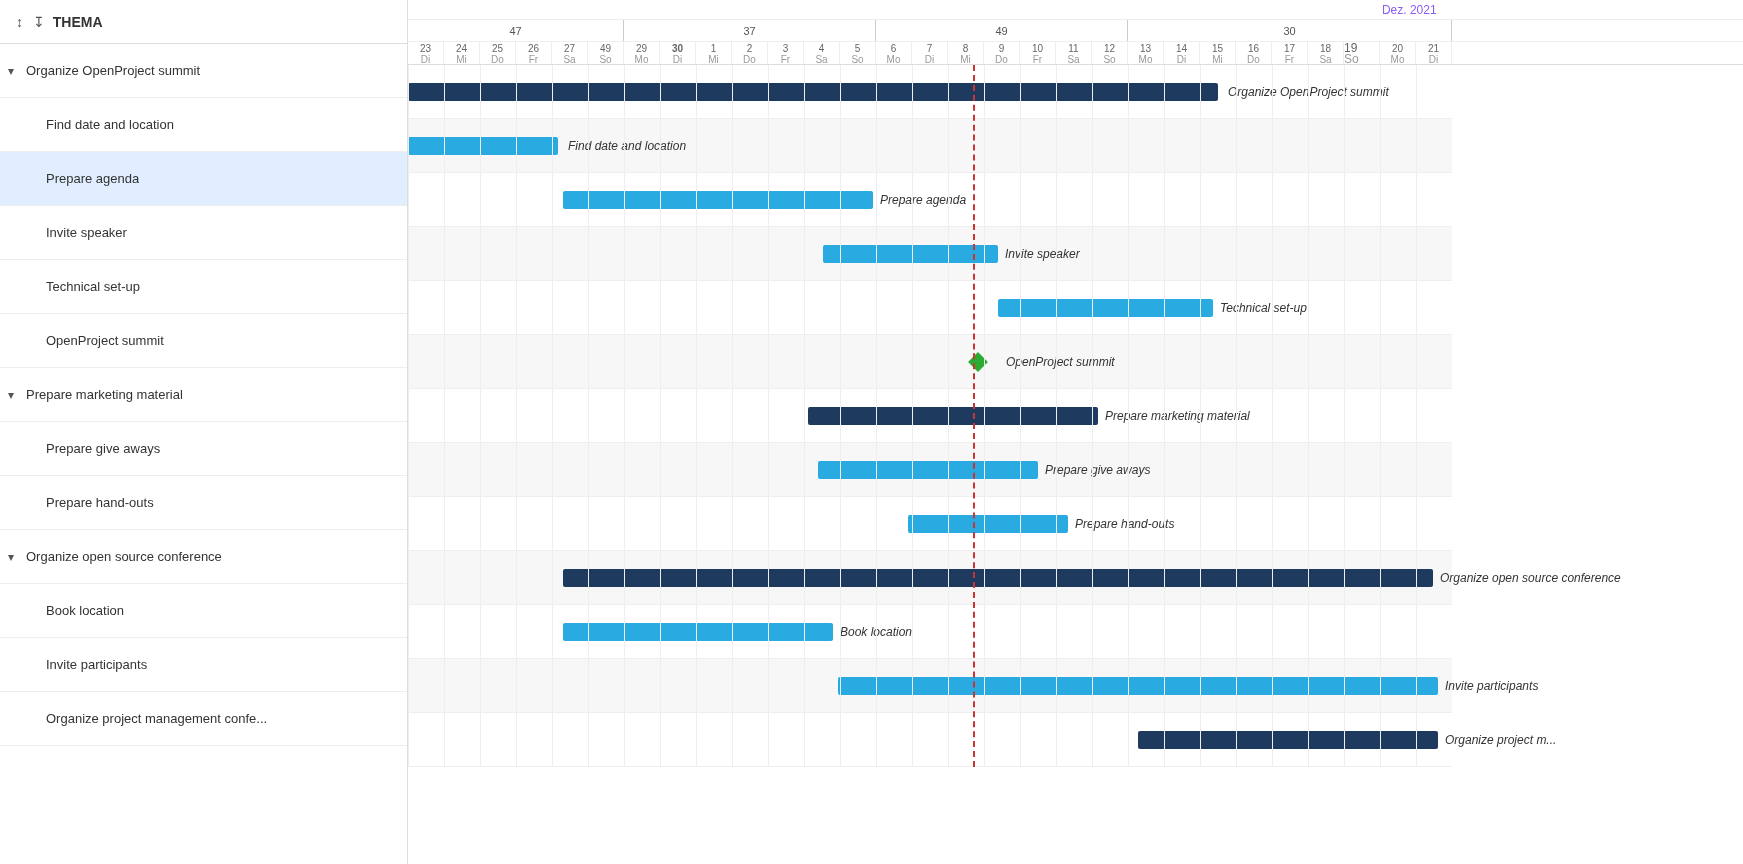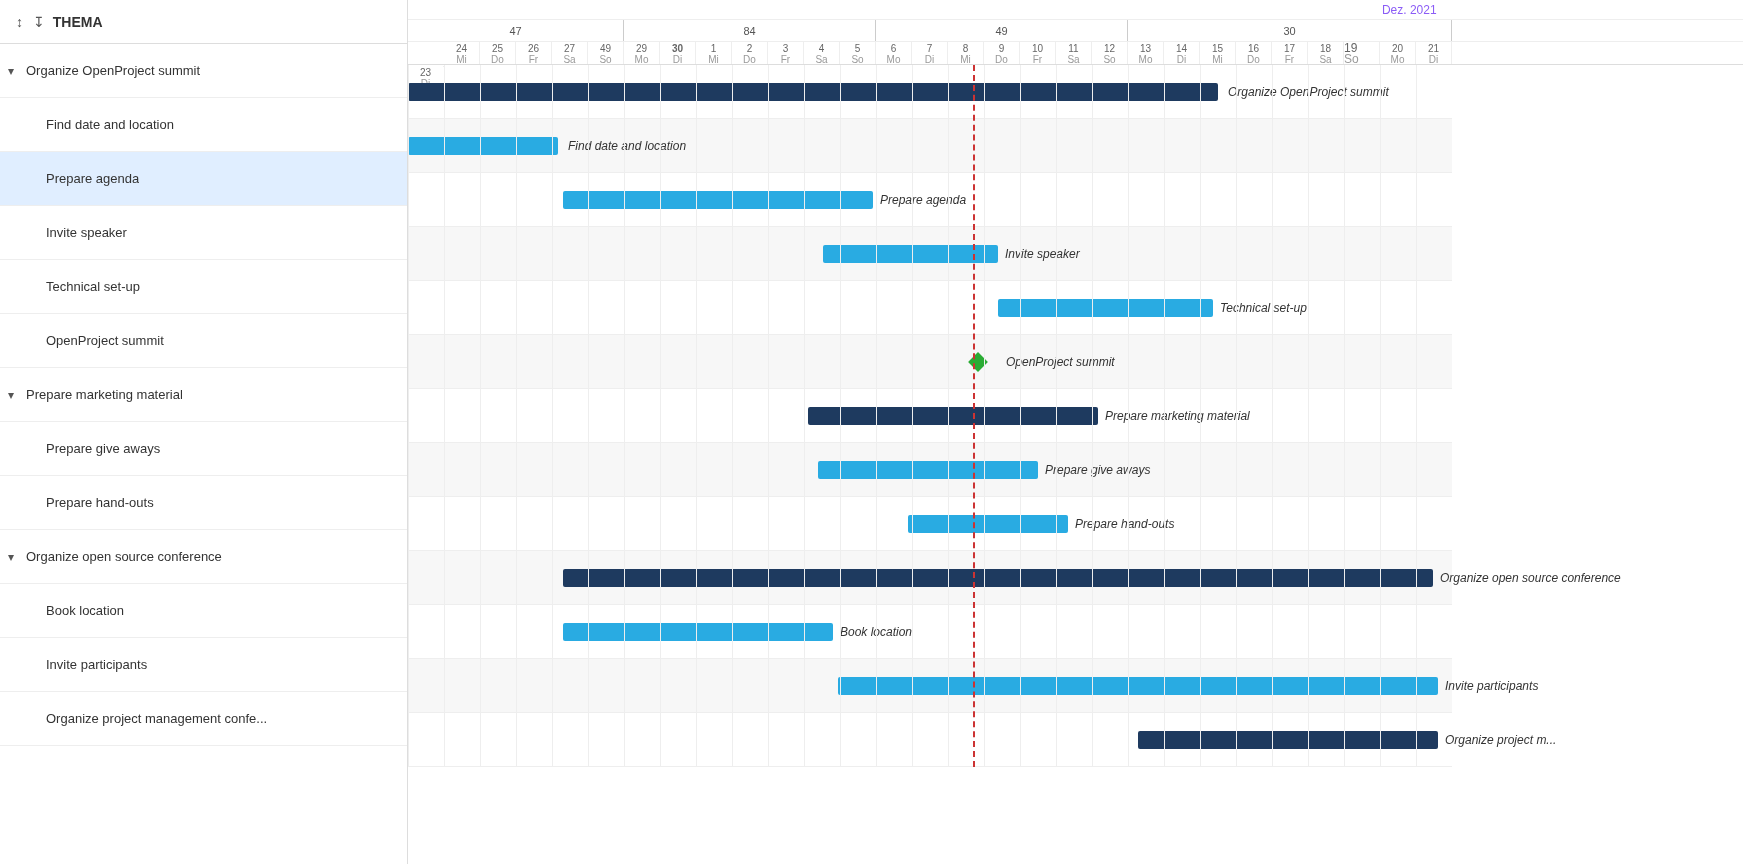--- a/index.html
+++ b/index.html
@@ -123,26 +123,26 @@
   <div class="gantt">
     <div class="gantt-inner">
 
       <div class="gantt-header">
         <div class="month-header-row">
           <div style="flex:1;"></div>
           <div class="month-label">Dez. 2021</div>
         </div>
         <div id="week-header-row" class="header-row1">
             <div style="width: 216px; min-width: 216px; text-align: center; font-size: 11px; color: rgb(85, 85, 85); border-right: 1px solid rgb(204, 204, 204); line-height: 22px;">47</div>
-            <div style="width: 252px; min-width: 252px; text-align: center; font-size: 11px; color: rgb(85, 85, 85); border-right: 1px solid rgb(204, 204, 204); line-height: 22px;">84</div>
+            <div style="width: 252px; min-width: 252px; text-align: center; font-size: 11px; color: rgb(85, 85, 85); border-right: 1px solid rgb(204, 204, 204); line-height: 22px;">37</div>
             <div style="width: 252px; min-width: 252px; text-align: center; font-size: 11px; color: rgb(85, 85, 85); border-right: 1px solid rgb(204, 204, 204); line-height: 22px;">49</div>
             <div style="width: 324px; min-width: 324px; text-align: center; font-size: 11px; color: rgb(85, 85, 85); border-right: 1px solid rgb(204, 204, 204); line-height: 22px;">30</div>
           </div>
         <div id="day-header-row" class="header-row2">
-            <div style="width: 36px; min-width: 36px; text-align: center; font-size: 10px; color: rgb(102, 102, 102); border-right: 1px solid rgb(238, 238, 238); line-height: 11px; padding-top: 1px; margin-top: 24px;">
+            <div style="width: 36px; min-width: 36px; text-align: center; font-size: 10px; color: rgb(102, 102, 102); border-right: 1px solid rgb(238, 238, 238); line-height: 11px; padding-top: 1px;">
               <span style="display:block;font-weight:500">23</span>
               <span style="display:block;color:#999">Di</span>
             </div>
             <div style="width: 36px; min-width: 36px; text-align: center; font-size: 10px; color: rgb(102, 102, 102); border-right: 1px solid rgb(238, 238, 238); line-height: 11px; padding-top: 1px;">
               <span style="display:block;font-weight:500">24</span>
               <span style="display:block;color:#999">Mi</span>
             </div>
             <div style="width: 36px; min-width: 36px; text-align: center; font-size: 10px; color: rgb(102, 102, 102); border-right: 1px solid rgb(238, 238, 238); line-height: 11px; padding-top: 1px;">
               <span style="display:block;font-weight:500">25</span>
               <span style="display:block;color:#999">Do</span>

